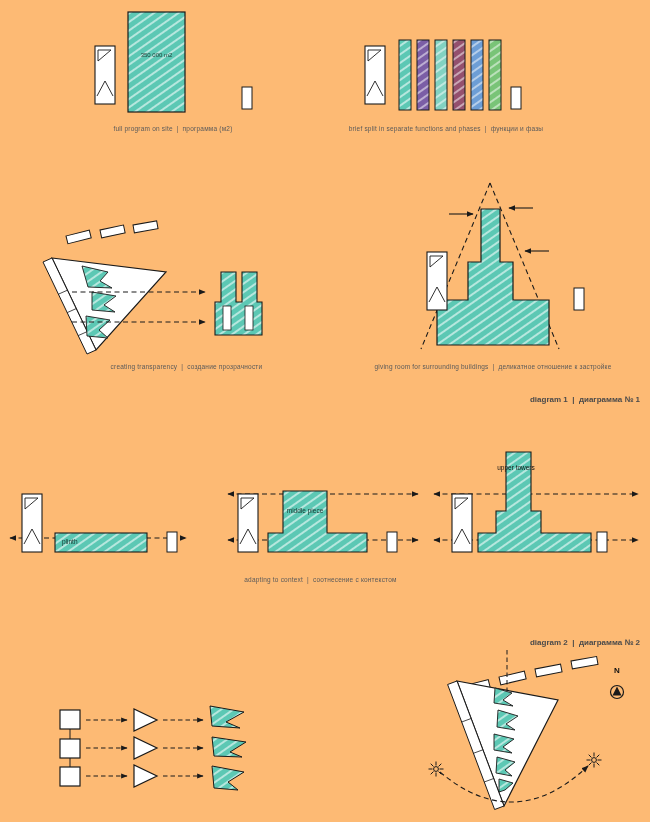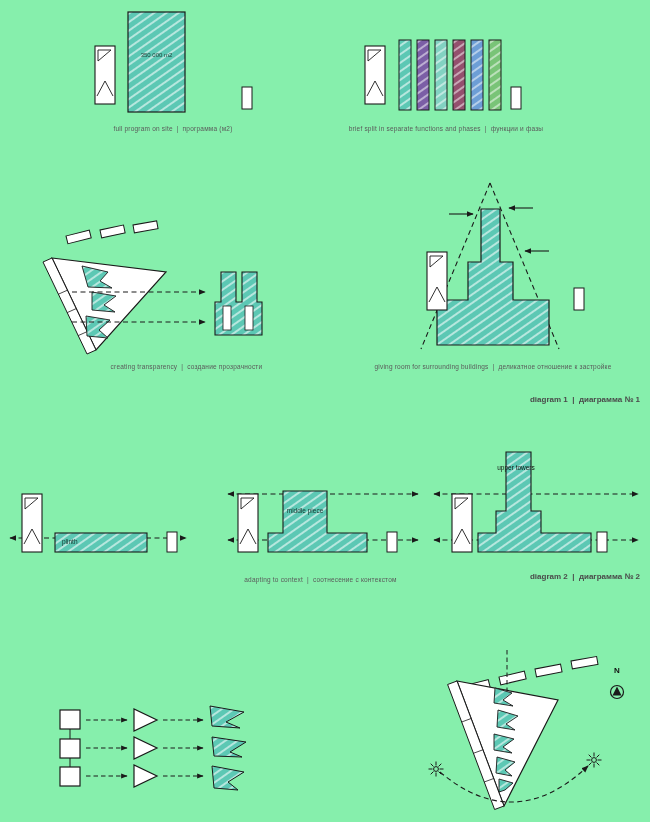--- a/index.html
+++ b/index.html
@@ -1,16 +1,16 @@
 <!DOCTYPE html>
 <html><head>
 <meta charset="utf-8">
 <style>
   html,body{margin:0;padding:0;background:#ffffff;}
-  .sheet{position:relative;width:650px;height:822px;background:#86efac;overflow:hidden;
+  .sheet{position:relative;width:650px;height:822px;background:#fdba74;overflow:hidden;
          font-family:"Liberation Sans", sans-serif;}
   .sheet svg{position:absolute;left:0;top:0;}
   .lbl{position:absolute;color:#222;white-space:pre;}
   .cap{font-size:6.5px;color:#5a5a5a;text-align:center;letter-spacing:0.2px;}
   .dtitle{font-size:8px;font-weight:bold;color:#4a4a4a;text-align:right;}
   .inlab{font-size:6.5px;color:#14302b;}
 </style>
 </head>
 <body>
 
@@ -210,20 +210,20 @@
 
 <div class="lbl" style="left:128px;top:52px;width:57px;text-align:center;font-size:6px;color:#1d3a34;">350 000 m2</div>
 
 <div class="lbl cap" style="left:63px;top:125px;width:220px;">full program on site  |  программа (м2)</div>
 <div class="lbl cap" style="left:330px;top:125px;width:232px;">brief split in separate functions and phases  |  функции и фазы</div>
 <div class="lbl cap" style="left:64px;top:363px;width:245px;">creating transparency  |  создание прозрачности</div>
 <div class="lbl cap" style="left:350px;top:363px;width:286px;">giving room for surrounding buildings  |  деликатное отношение к застройке</div>
 <div class="lbl cap" style="left:198px;top:576px;width:245px;">adapting to context  |  соотнесение с контекстом</div>
 
 <div class="lbl dtitle" style="right:10px;top:395px;width:200px;">diagram 1  |  диаграмма № 1</div>
-<div class="lbl dtitle" style="right:10px;top:572px;width:200px;text-align:right;">diagram 2  |  диаграмма № 2</div>
+<div class="lbl dtitle" style="right:10px;top:638px;width:200px;text-align:right;">diagram 2  |  диаграмма № 2</div>
 
 <div class="lbl inlab" style="left:62px;top:538px;">plinth</div>
 <div class="lbl inlab" style="left:274px;top:507px;width:62px;text-align:center;">middle piece</div>
 <div class="lbl inlab" style="left:482px;top:464px;width:68px;text-align:center;color:#111;">upper towers</div>
 <div class="lbl" style="left:604px;top:666px;width:26px;text-align:center;font-size:8px;font-weight:bold;color:#111;">N</div>
 
 </div>
 
 </body></html>

